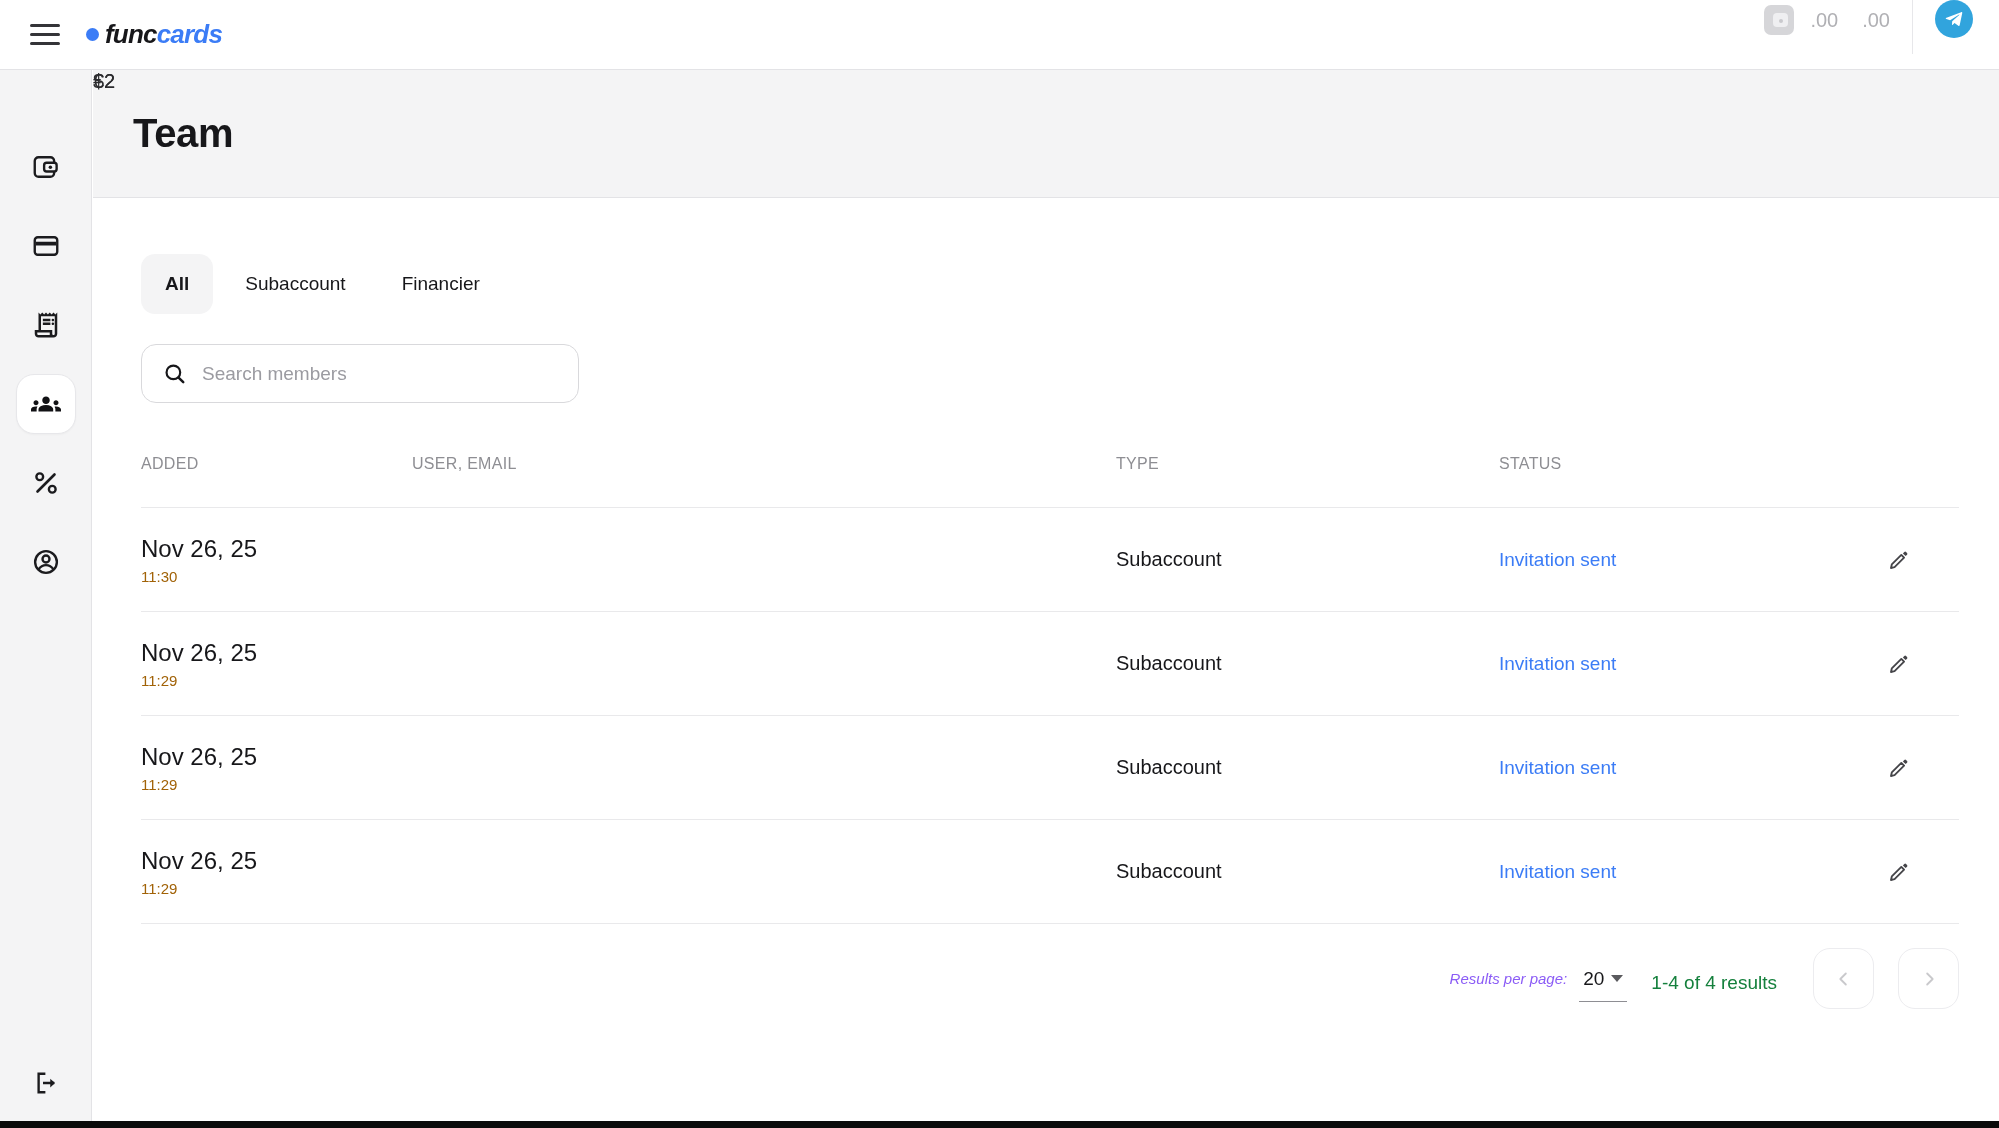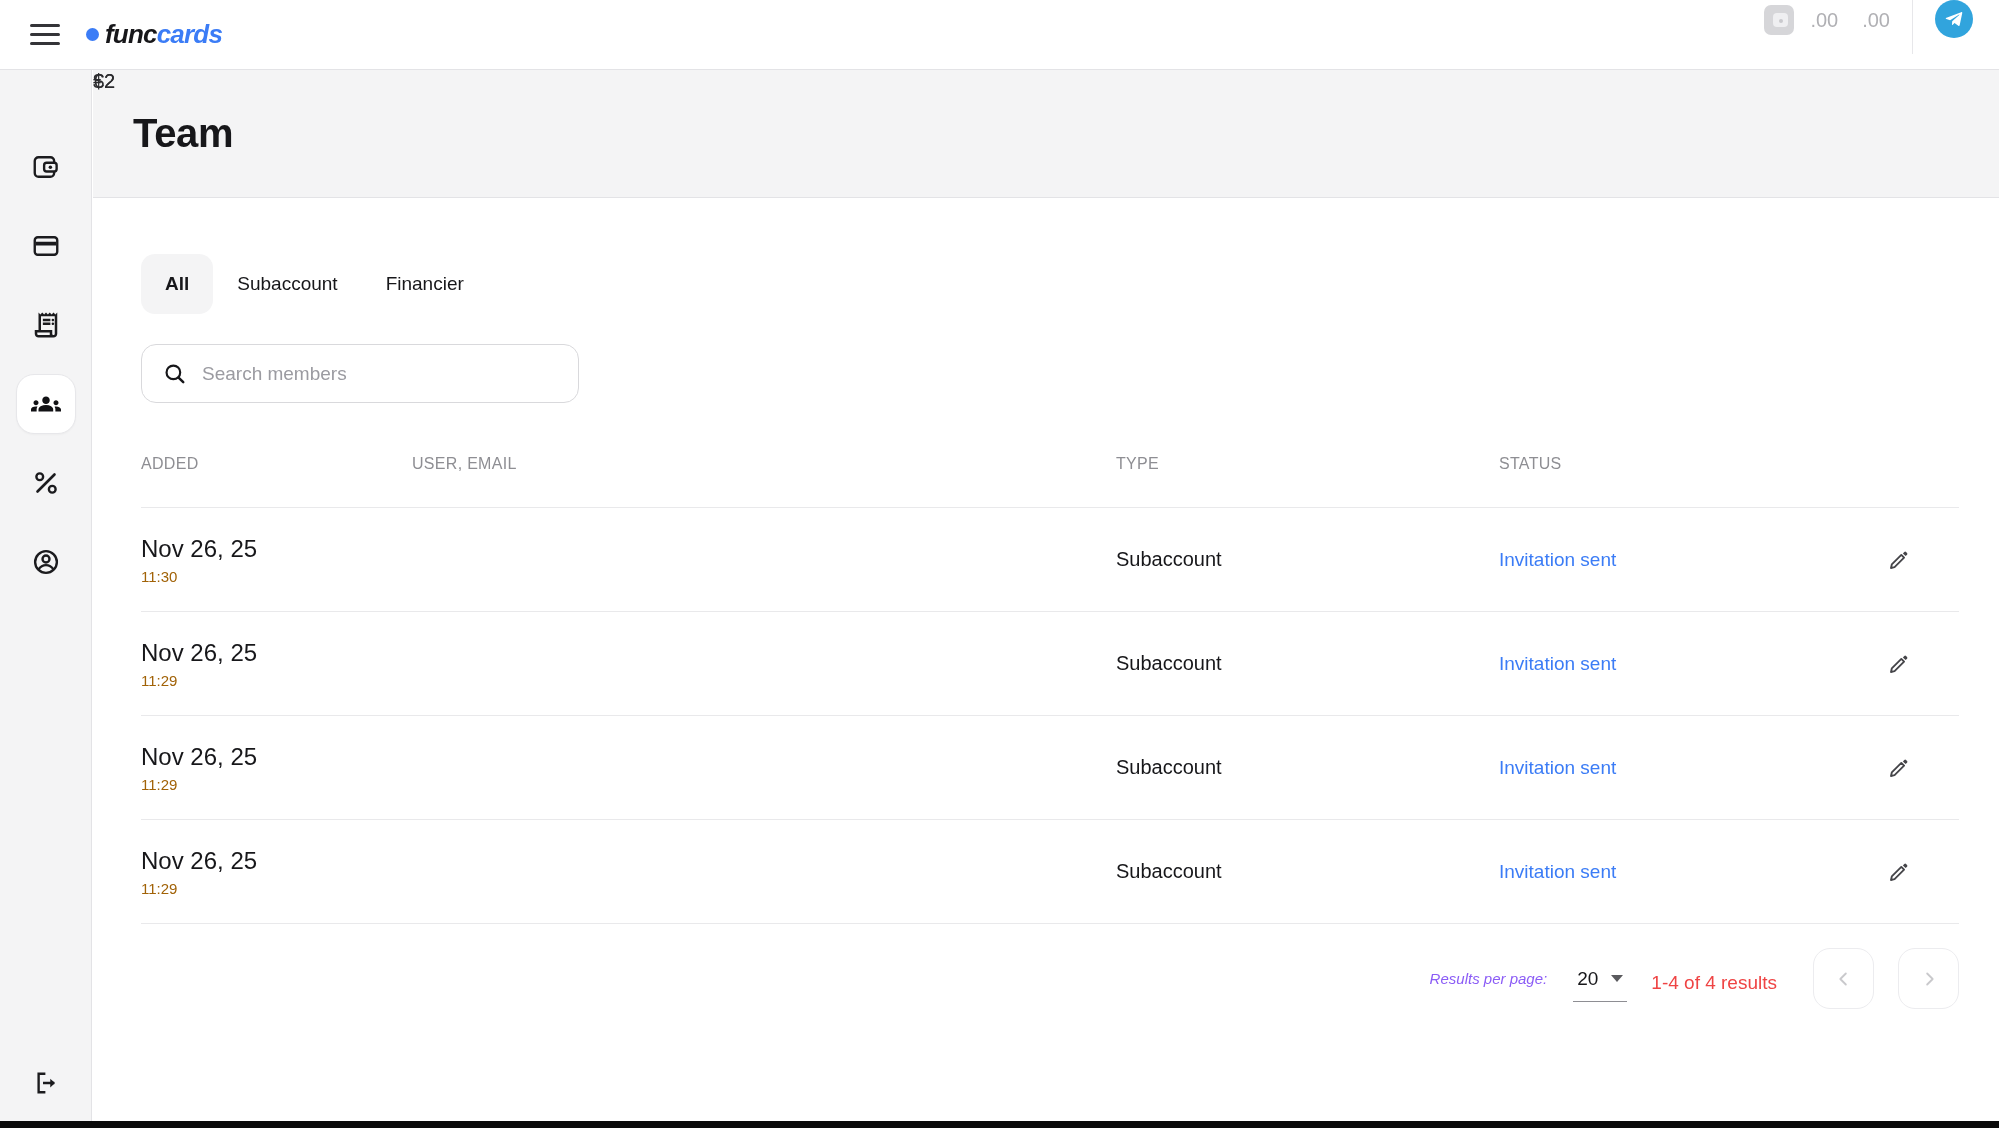--- a/index.html
+++ b/index.html
@@ -40,21 +40,21 @@
   .side-item svg { width:30px; height:30px; }
   .side-spacer { flex:1; }
   .icon-stroke { stroke:#1b1b1e; fill:none; stroke-width:1.9; }
 
   
   .main { position:absolute; top:70px; left:93px; right:0; bottom:7px; background:#fff; }
   .band { height:128px; background:#f4f4f5; border-bottom:1px solid #e3e3e6; display:flex; align-items:center; padding-left:40px; }
   .page-title { font-size:40px; font-weight:700; letter-spacing:-0.3px; color:#17171a; }
   .content { padding:0 40px 0 48px; }
 
-  .tabs { display:flex; margin-top:56px;align-items:flex-end; }
+  .tabs { display:flex; gap:8px; margin-top:56px;align-items:flex-end; }
   .tab { height:60px; display:flex; align-items:center; padding:0 24px; font-size:19px; color:#17171a;
          border-radius:14px; cursor:pointer; }
   .tab.active { background:#f4f4f5; font-weight:700; }
 
   .search-box { margin-top:30px; width:438px; height:59px; border:1.5px solid #d9d9dc; border-radius:15px;
                 display:flex; align-items:center; padding:0 18px 0 20px; background:#fff; }
   .search-box svg { width:26px; height:26px; flex:0 0 auto; }
   .search-box input { border:none; outline:none; font-size:19px; margin-left:14px; width:100%;
                       font-family:"Liberation Sans","DejaVu Sans",sans-serif; color:#17171a; background:transparent; }
   .search-box input::placeholder { color:#9b9ba1; }
@@ -69,26 +69,26 @@
   .date-time { font-size:15px; color:#a16207; }
   .cell-type { font-size:20px; color:#17171a; }
   .cell-status a { font-size:19px; color:#3b7cf6; text-decoration:none; cursor:pointer; }
   .cell-edit { justify-self:end; padding-right:46px; }
   .edit-btn { width:28px; height:28px; display:flex; align-items:center; justify-content:center; cursor:pointer; }
   .edit-btn svg { width:26px; height:26px; }
 
   
   .pagination { margin-top:24px; display:flex; align-items:center; justify-content:flex-end; gap:0; }
   .pp-label { font-size:15px; color:#8b5cf6;font-style:italic; }
-  .pp-select { display:inline-flex; align-items:center; gap:13px; padding:0 4px 11px 4px; margin-left:26px;
+  .pp-select { display:inline-flex; align-items:center; gap:7px; padding:0 4px 11px 4px; margin-left:12px;
                border-bottom:1.5px solid #8e8e93; cursor:pointer; transform:translateY(6px); }
   .pp-value { font-size:19px; color:#17171a; }
   .caret { width:0; height:0; border-left:6px solid transparent; border-right:6px solid transparent;
            border-top:7px solid #5a5a5e; }
-  .pp-range { font-size:19px; color:#ef4444; margin-left:24px;margin-top:9px; }
+  .pp-range { font-size:19px; color:#15803d; margin-left:24px;margin-top:9px; }
   .page-btn { width:61px; height:61px; border:1.5px solid #ececef; border-radius:17px; background:#fff;
               display:flex; align-items:center; justify-content:center; cursor:pointer; }
   .page-btn svg { width:22px; height:22px; stroke:#c9c9cc; fill:none; stroke-width:2; stroke-linecap:round; stroke-linejoin:round; }
   .page-btn.prev { margin-left:36px; }
   .page-btn.next { margin-left:24px; }
 
   .bottom-bar { position:absolute; left:0; right:0; bottom:0; height:7px; background:#0a0a0a; }
 </style>
 </head>
 <body>

